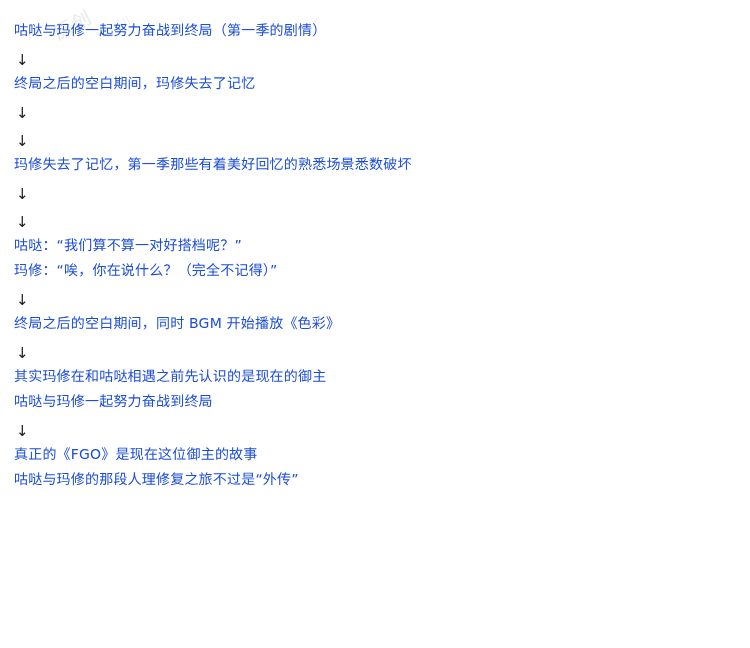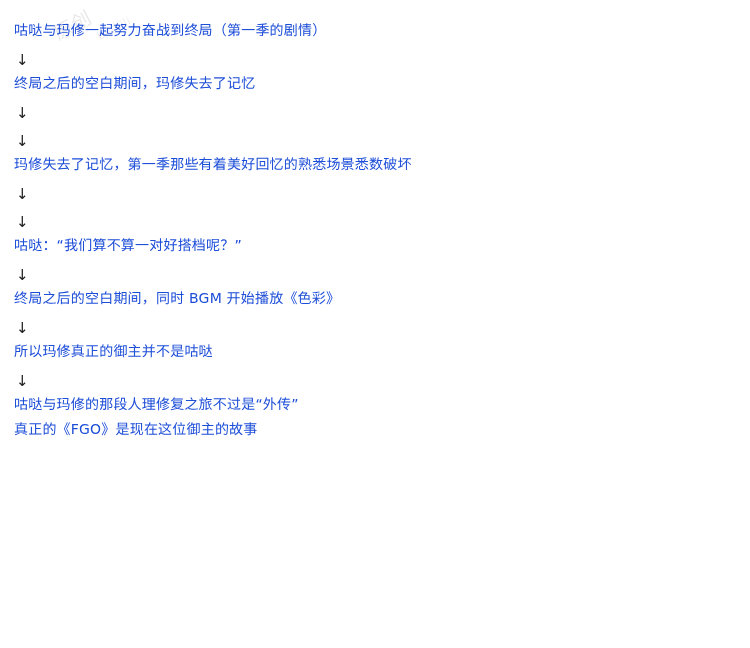--- a/index.html
+++ b/index.html
@@ -90,32 +90,34 @@
       <div class="arrow">↓</div>
       <div class="blk">
         <div class="line">玛修失去了记忆，第一季那些有着美好回忆的熟悉场景悉数破坏</div>
       </div>
       <div class="gap-s"></div>
       <div class="arrow">↓</div>
       <div class="gap-s"></div>
       <div class="arrow">↓</div>
       <div class="blk">
         <div class="line">咕哒：“我们算不算一对好搭档呢？”</div>
+        <div class="line">玛修：“唉，你在说什么？（完全不记得）”</div>
       </div>
       <div class="gap-s"></div>
       <div class="arrow">↓</div>
       <div class="blk">
         <div class="line">终局之后的空白期间，同时 BGM 开始播放《色彩》</div>
       </div>
       <div class="gap-s"></div>
       <div class="arrow">↓</div>
       <div class="blk">
-        <div class="line">所以玛修真正的御主并不是咕哒</div>
+        <div class="line">其实玛修在和咕哒相遇之前先认识的是现在的御主</div>
+        <div class="line">咕哒与玛修一起努力奋战到终局</div>
       </div>
       <div class="gap-s"></div>
       <div class="arrow">↓</div>
       <div class="blk">
+        <div class="line">真正的《FGO》是现在这位御主的故事</div>
         <div class="line">咕哒与玛修的那段人理修复之旅不过是“外传”</div>
-        <div class="line">真正的《FGO》是现在这位御主的故事</div>
       </div>
       <div class="gap-s"></div>
     </div>
 </div>
 
 </body></html>

